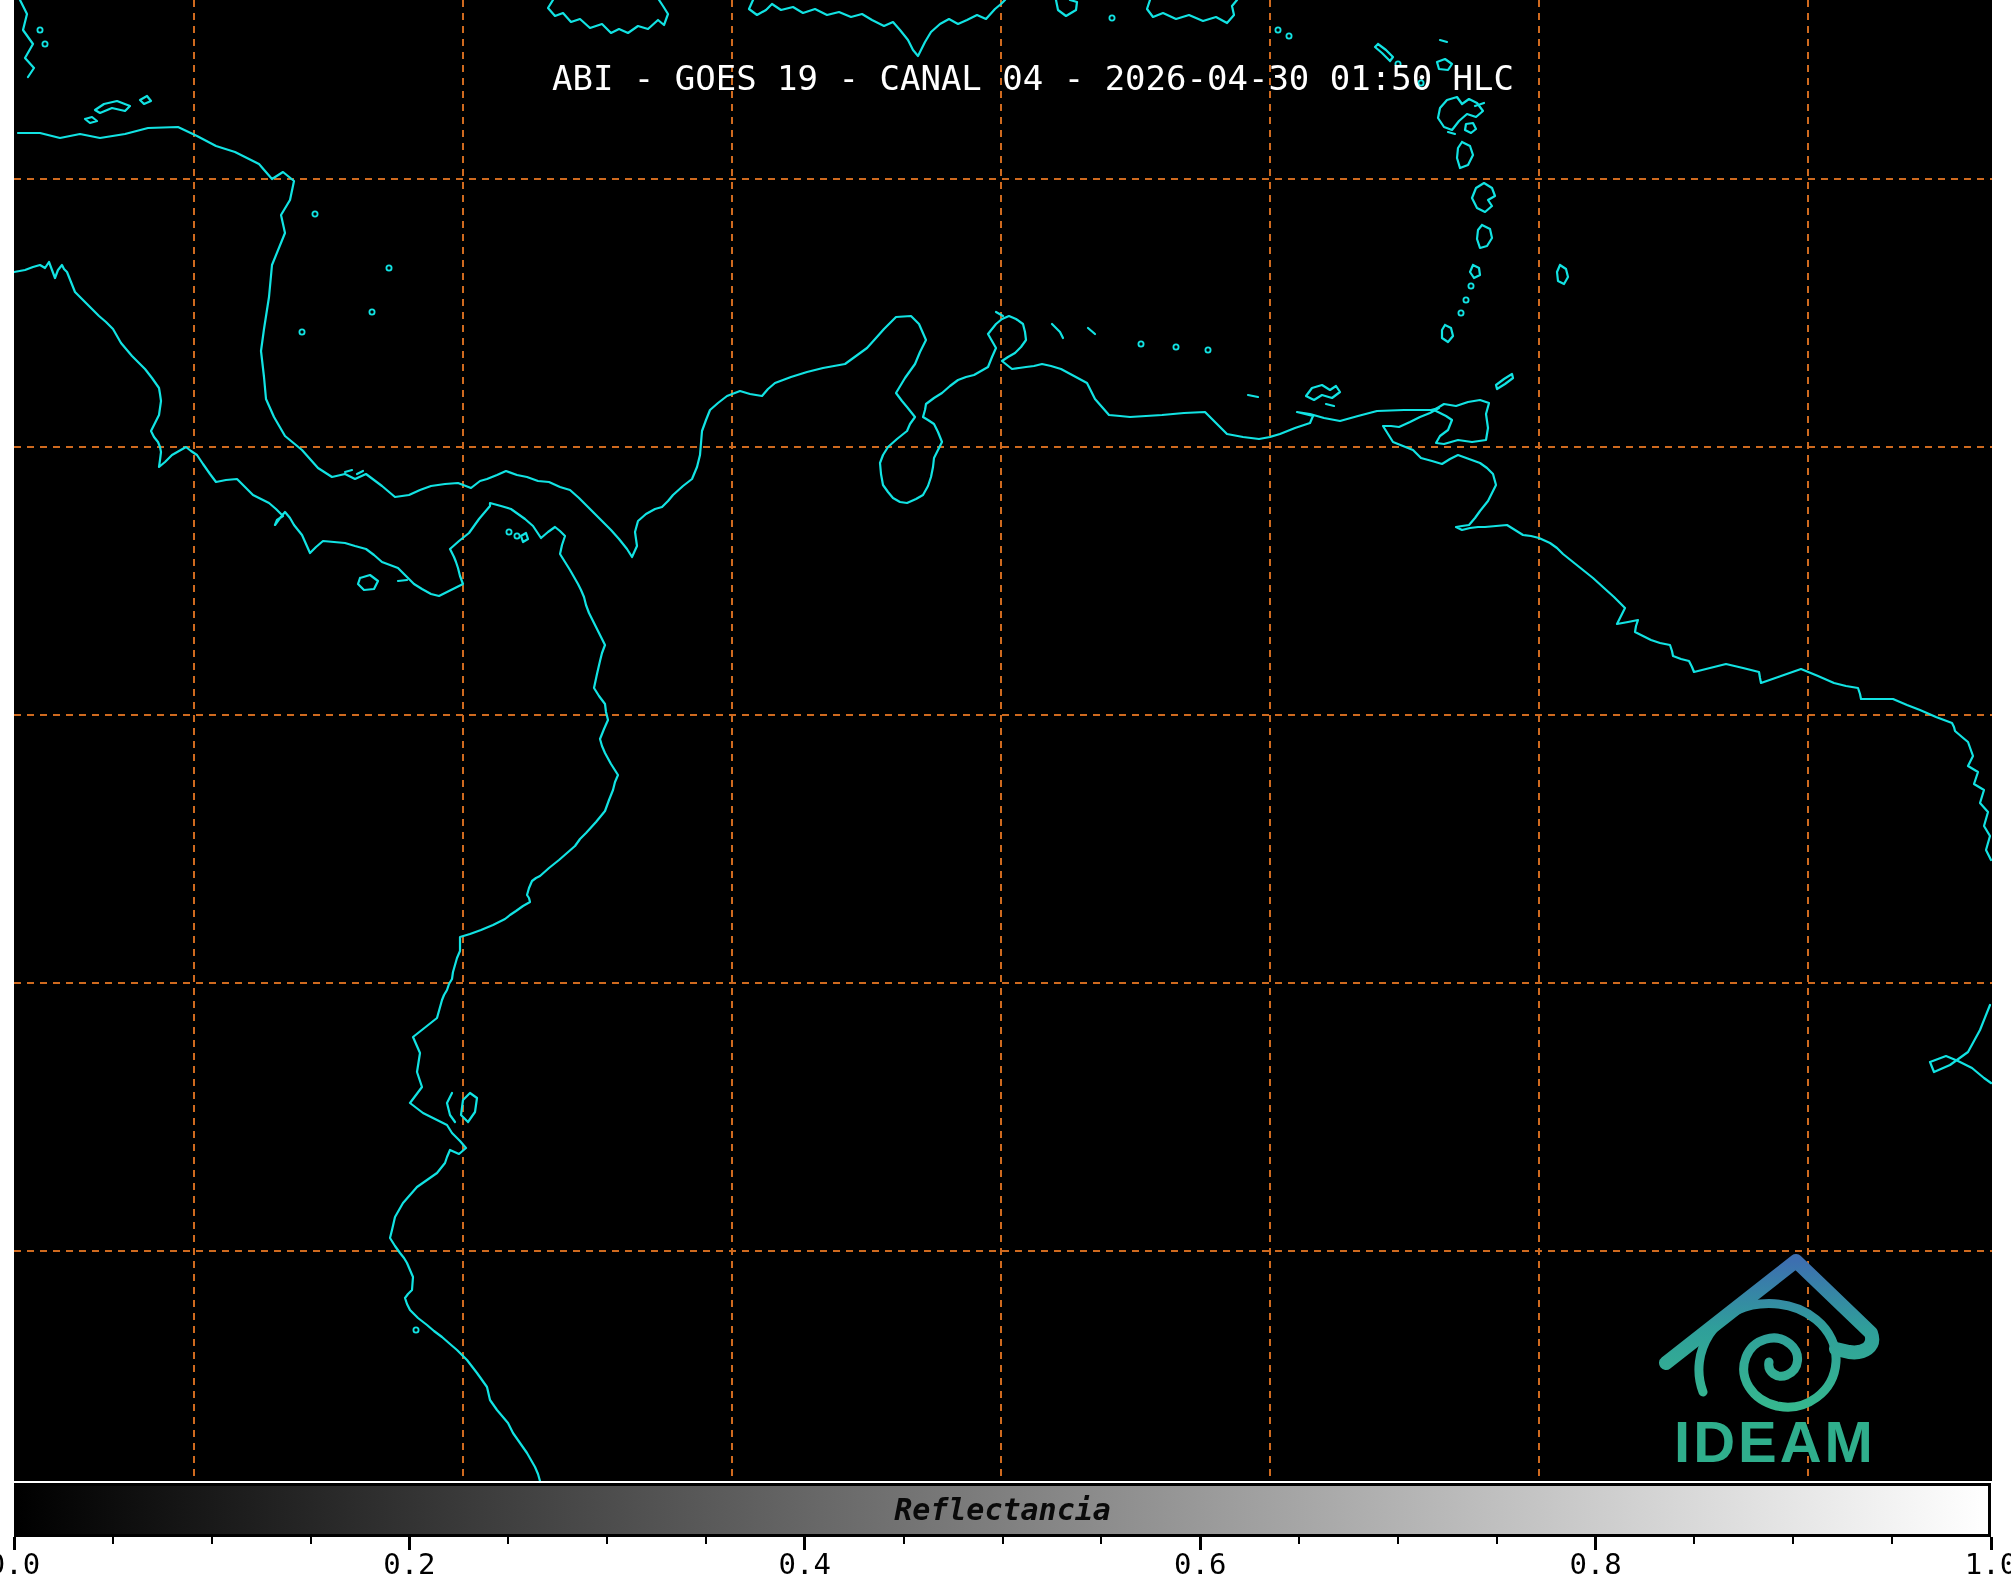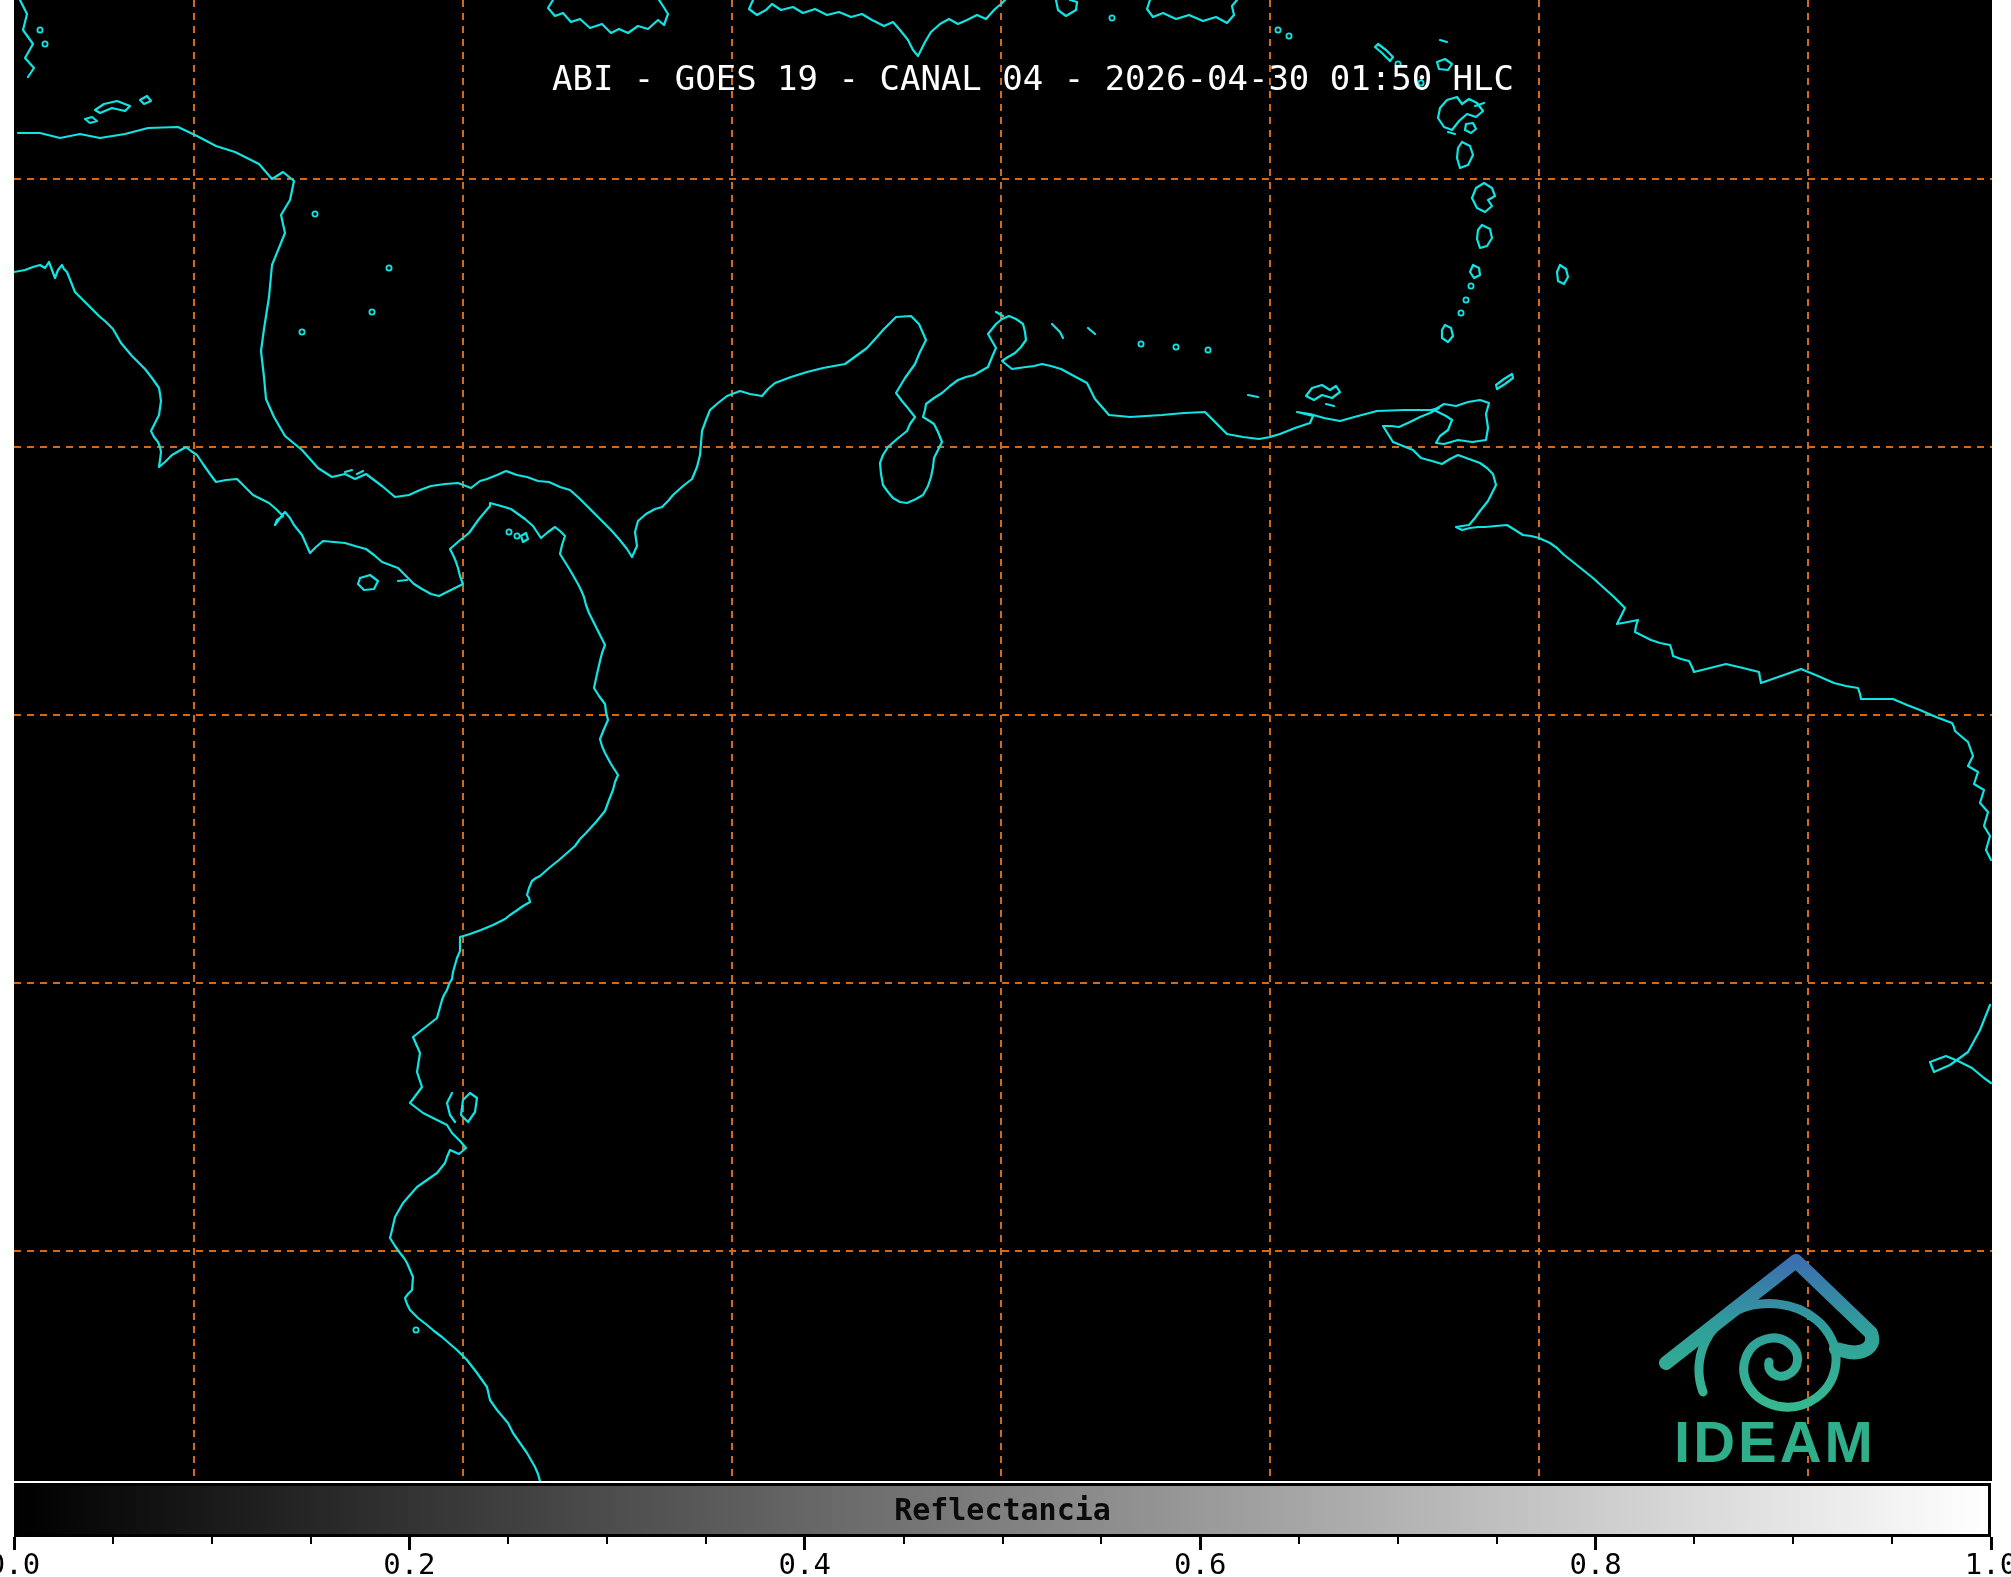--- a/index.html
+++ b/index.html
@@ -21,20 +21,21 @@
   }
   .colorbar{
     position:absolute;left:14px;top:1483px;width:1971px;height:48px;
     border:3px solid #000;
     background:linear-gradient(90deg,#000000 0%,#ffffff 100%);
   }
   .cb-label{
     position:absolute;left:0;right:0;top:0;height:48px;line-height:48px;
     text-align:center;color:#0a0a0a;font-weight:bold;font-size:30px;
     font-family:"DejaVu Sans Mono", monospace;
+    font-style:italic;
   }
   .cb-ticks{position:absolute;left:0;top:1537px;width:2011px;height:16px;}
   .cb-tick{position:absolute;top:0;background:#000;}
   .cb-tick.major{width:3px;height:13px;}
   .cb-tick.minor{width:2px;height:7px;}
   .cb-labels{position:absolute;left:0;top:1547px;width:2011px;height:30px;}
   .cb-ticklabel{
     position:absolute;top:0;transform:translateX(-50%);
     color:#000;font-size:29px;font-family:"DejaVu Sans Mono", monospace;white-space:nowrap;
   }

